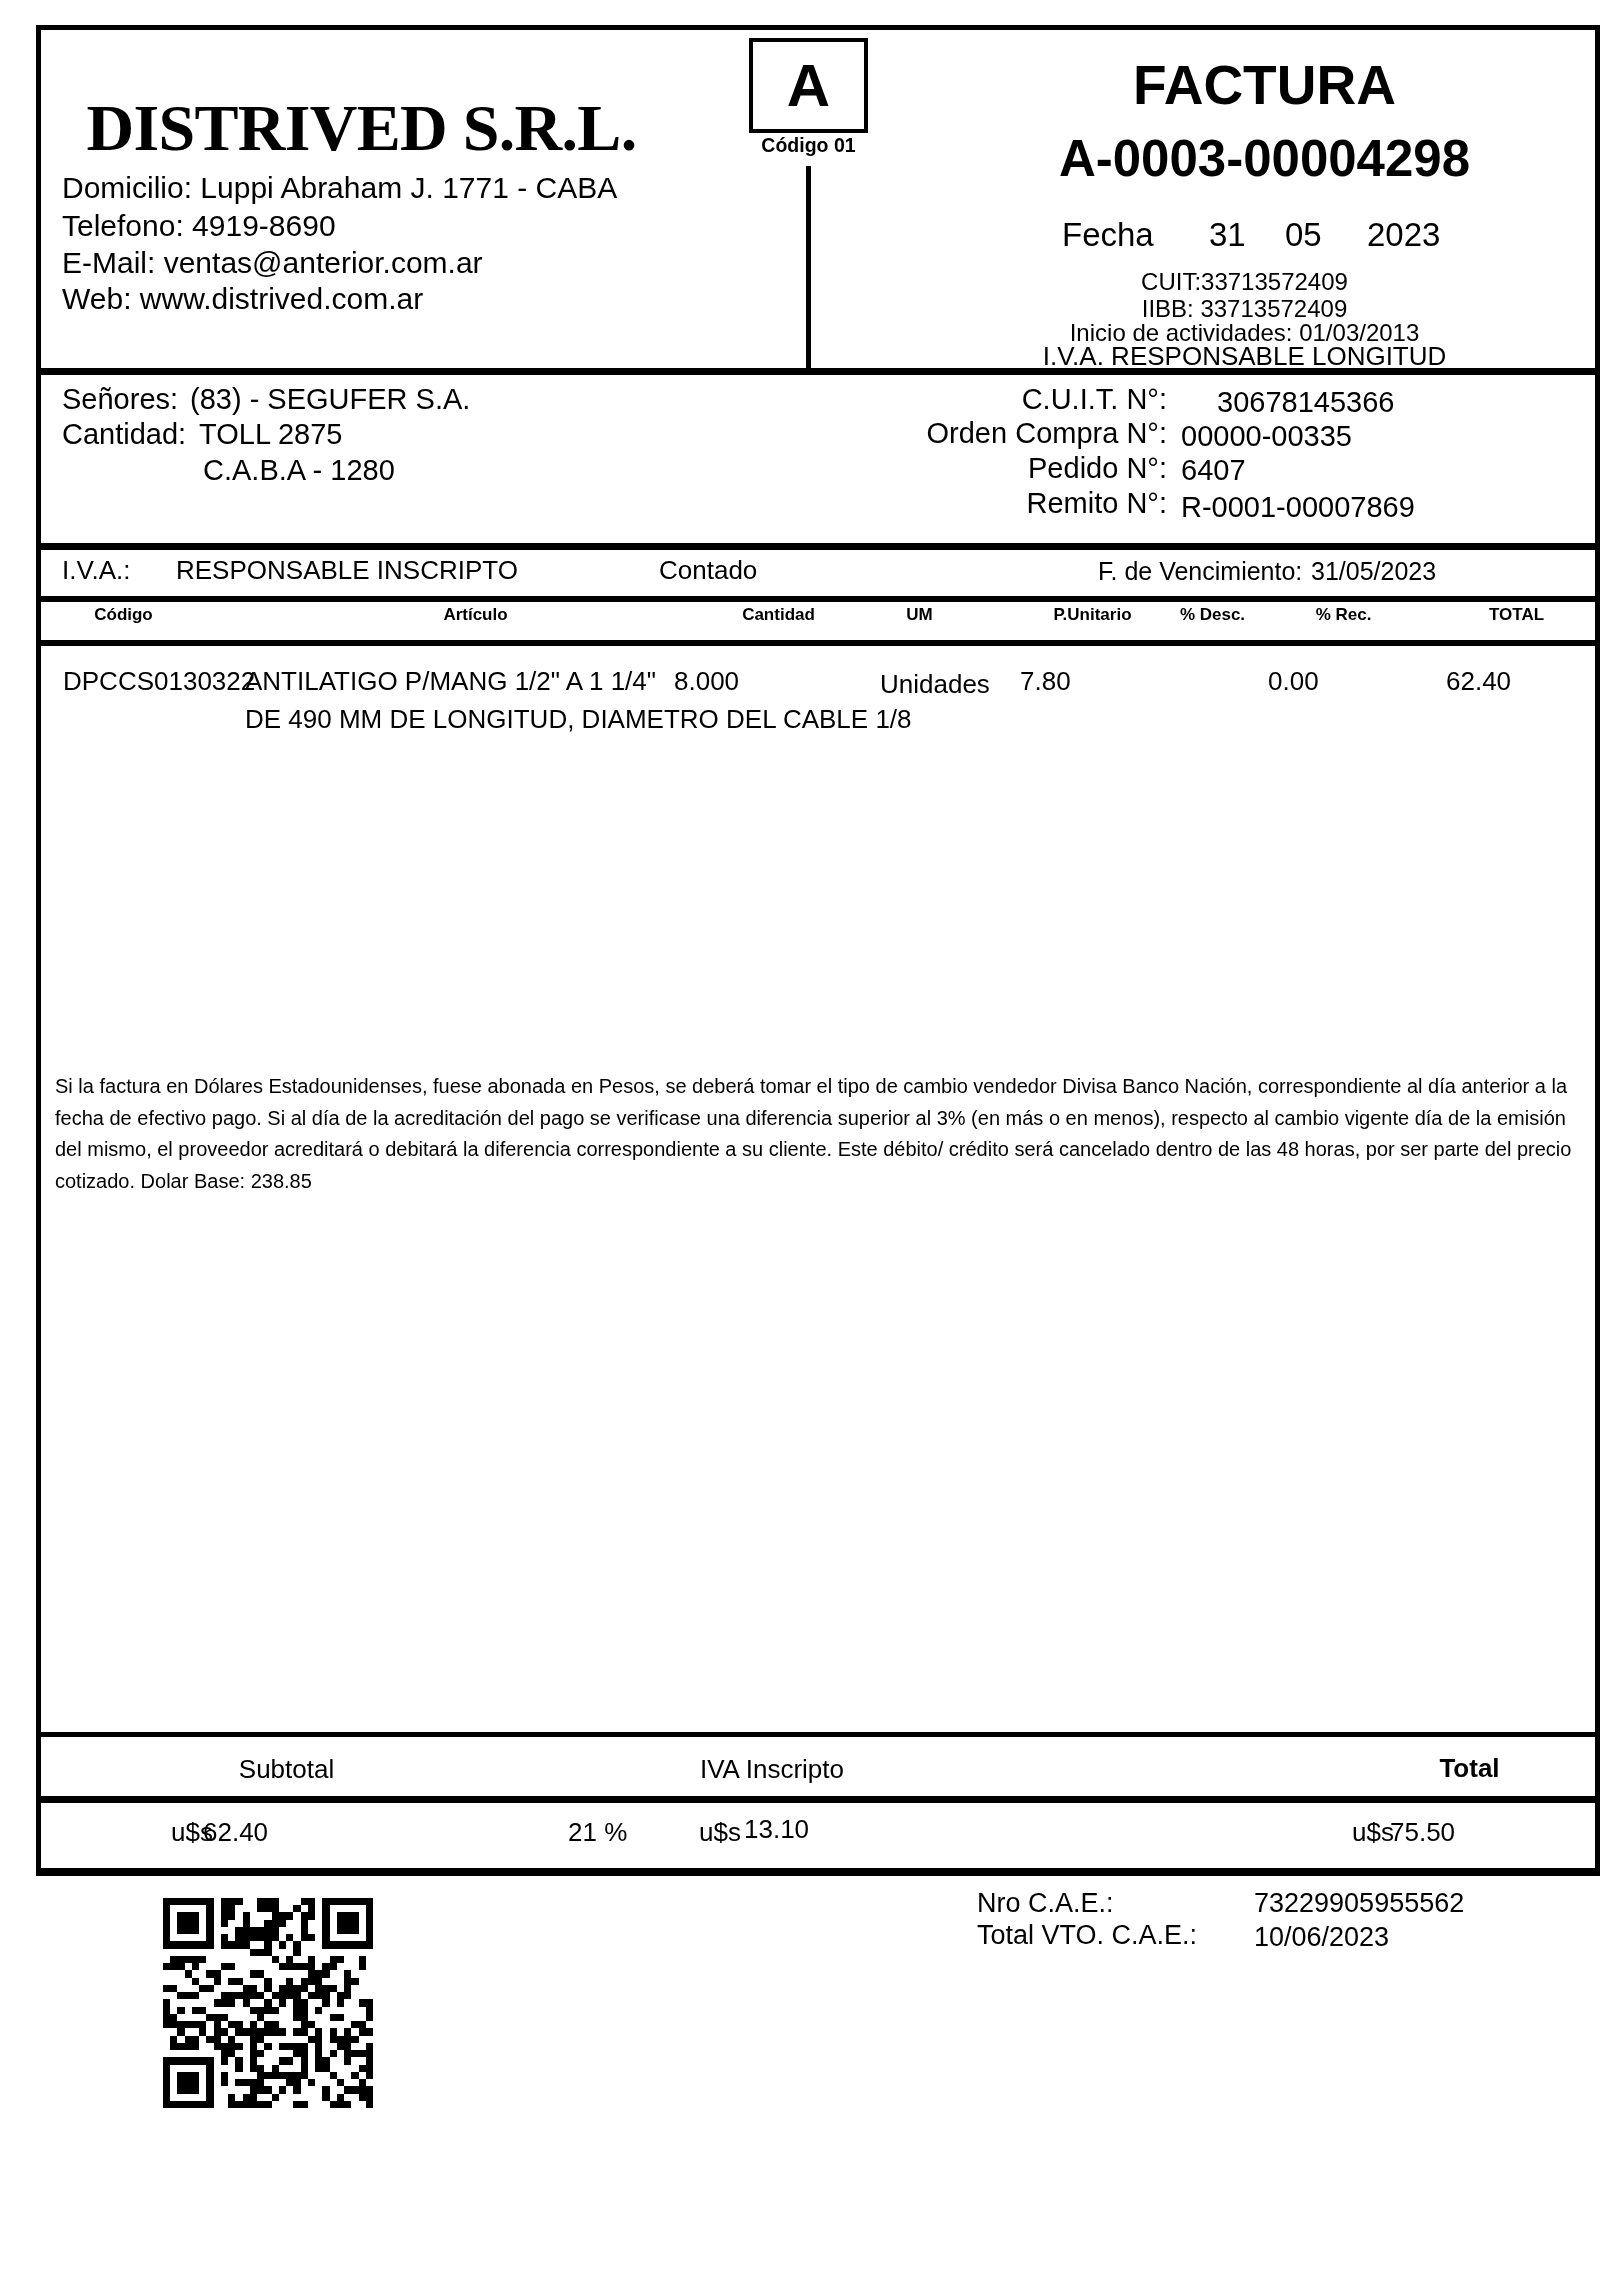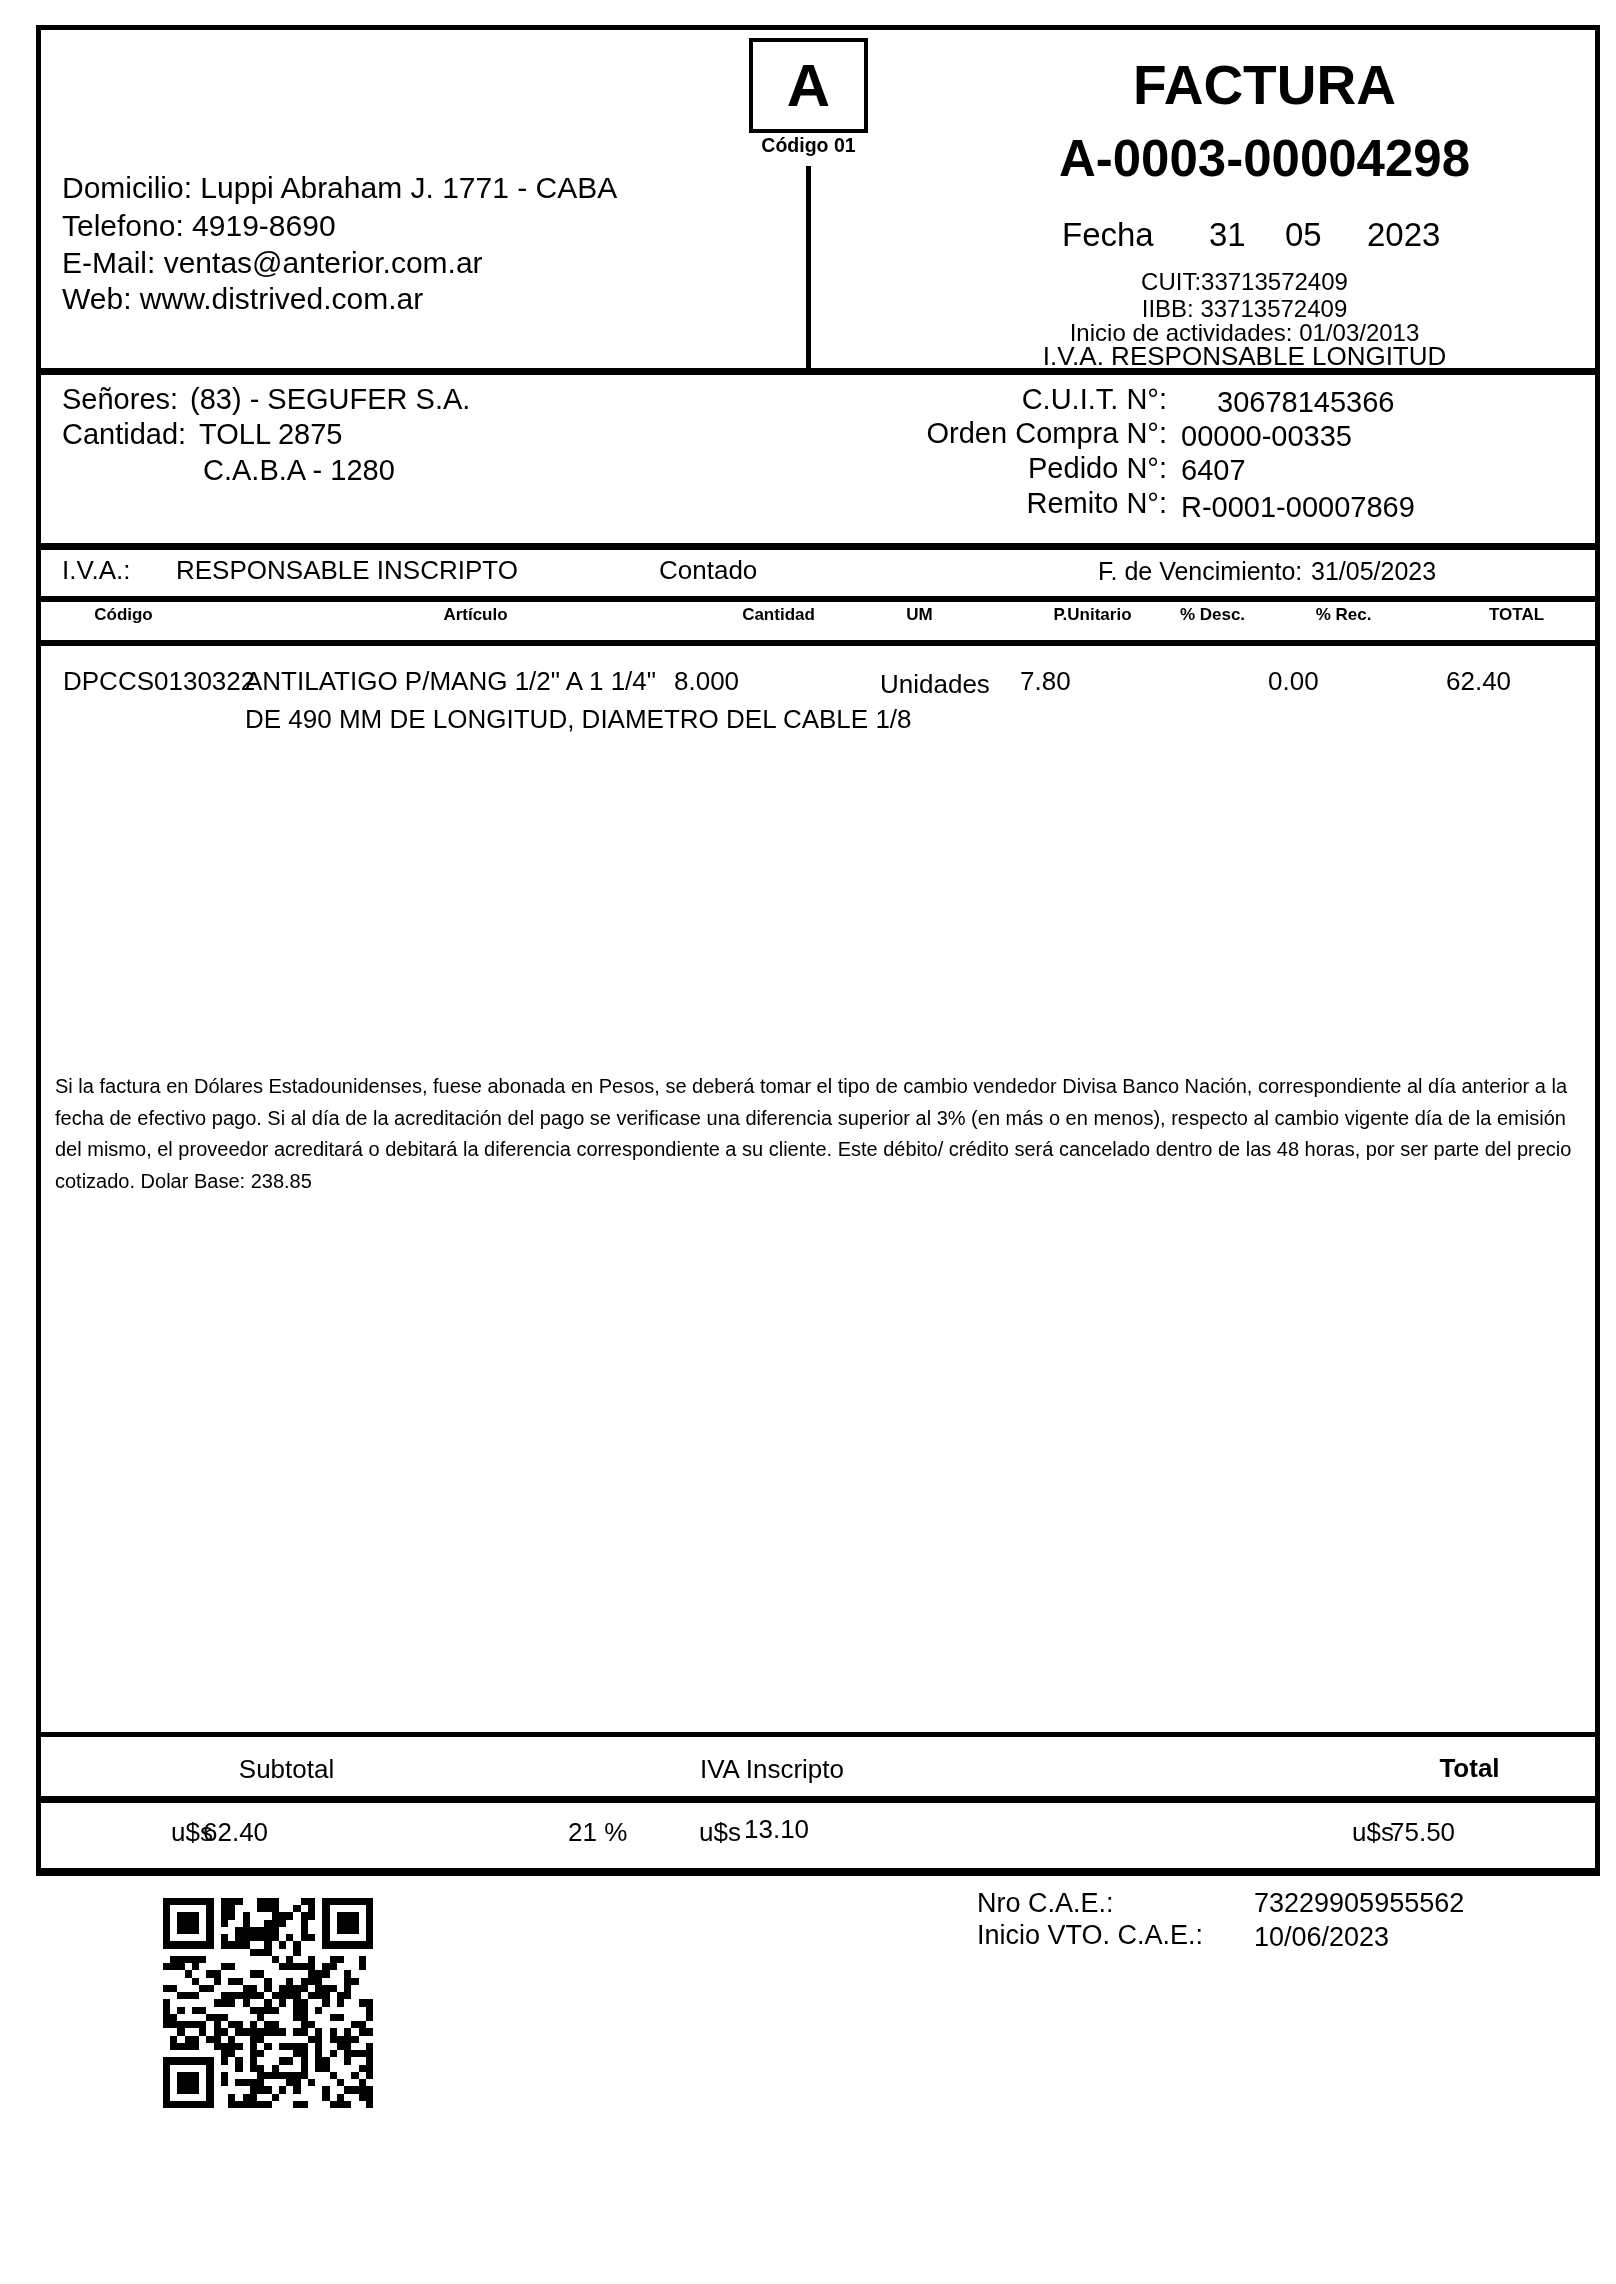--- a/index.html
+++ b/index.html
@@ -62,20 +62,21 @@
   <div class="rule" style="left:36px;top:368px;width:1564px;height:6.5px;"></div>
   <div class="rule" style="left:36px;top:543px;width:1564px;height:6.5px;"></div>
   <div class="rule" style="left:36px;top:596px;width:1564px;height:5.9px;"></div>
   <div class="rule" style="left:36px;top:640px;width:1564px;height:5.9px;"></div>
   <div class="rule" style="left:36px;top:1732px;width:1564px;height:5.2px;"></div>
   <div class="rule" style="left:36px;top:1796px;width:1564px;height:6.5px;"></div>
   <div class="rule" style="left:36px;top:1868px;width:1564px;height:7.8px;"></div>
 
   <div class="rule" style="left:806px;top:166px;width:5.2px;height:202px;"></div>
 
+  <div class="abs company-name">DISTRIVED S.R.L.</div>
   <div class="abs contact" style="left:62px;top:171px;">Domicilio: Luppi Abraham J. 1771 - CABA</div>
   <div class="abs contact" style="left:62px;top:209px;">Telefono: 4919-8690</div>
   <div class="abs contact" style="left:62px;top:246px;">E-Mail: ventas@anterior.com.ar</div>
   <div class="abs contact" style="left:62px;top:282px;">Web: www.distrived.com.ar</div>
 
   <div class="letter-box">
     <span>A</span>
   </div>
   <div class="abs letter-caption">Código 01</div>
 
@@ -143,21 +144,21 @@
   <div class="abs tot-val" style="left:171px;top:1817px;">u$s</div>
   <div class="abs tot-val num" style="left:203px;top:1817px;">62.40</div>
   <div class="abs tot-val" style="left:568px;top:1817px;">21 %</div>
   <div class="abs tot-val" style="left:699px;top:1817px;">u$s</div>
   <div class="abs tot-val num" style="left:744px;top:1814px;">13.10</div>
   <div class="abs tot-val" style="left:1352px;top:1817px;">u$s</div>
   <div class="abs tot-val num" style="left:1390px;top:1817px;">75.50</div>
 
   <div class="abs cae" style="left:977px;top:1888px;">Nro C.A.E.:</div>
   <div class="abs cae num" style="left:1254px;top:1888px;width:326px;">73229905955562</div>
-  <div class="abs cae" style="left:977px;top:1920px;">Inicio VTO. C.A.E.:</div>
+  <div class="abs cae" style="left:977px;top:1920px;">Total VTO. C.A.E.:</div>
   <div class="abs cae num" style="left:1254px;top:1922px;width:326px;">10/06/2023</div>
 
   <div class="abs" style="left:163px;top:1898px;width:210px;height:210px;">
     <svg id="qr-svg" width="210" height="210" viewBox="0 0 29 29" shape-rendering="crispEdges">
         <g fill="#000">
           <rect x="8" y="0" width="1" height="1"></rect>
           <rect x="9" y="0" width="1" height="1"></rect>
           <rect x="10" y="0" width="1" height="1"></rect>
           <rect x="13" y="0" width="1" height="1"></rect>
           <rect x="14" y="0" width="1" height="1"></rect>

